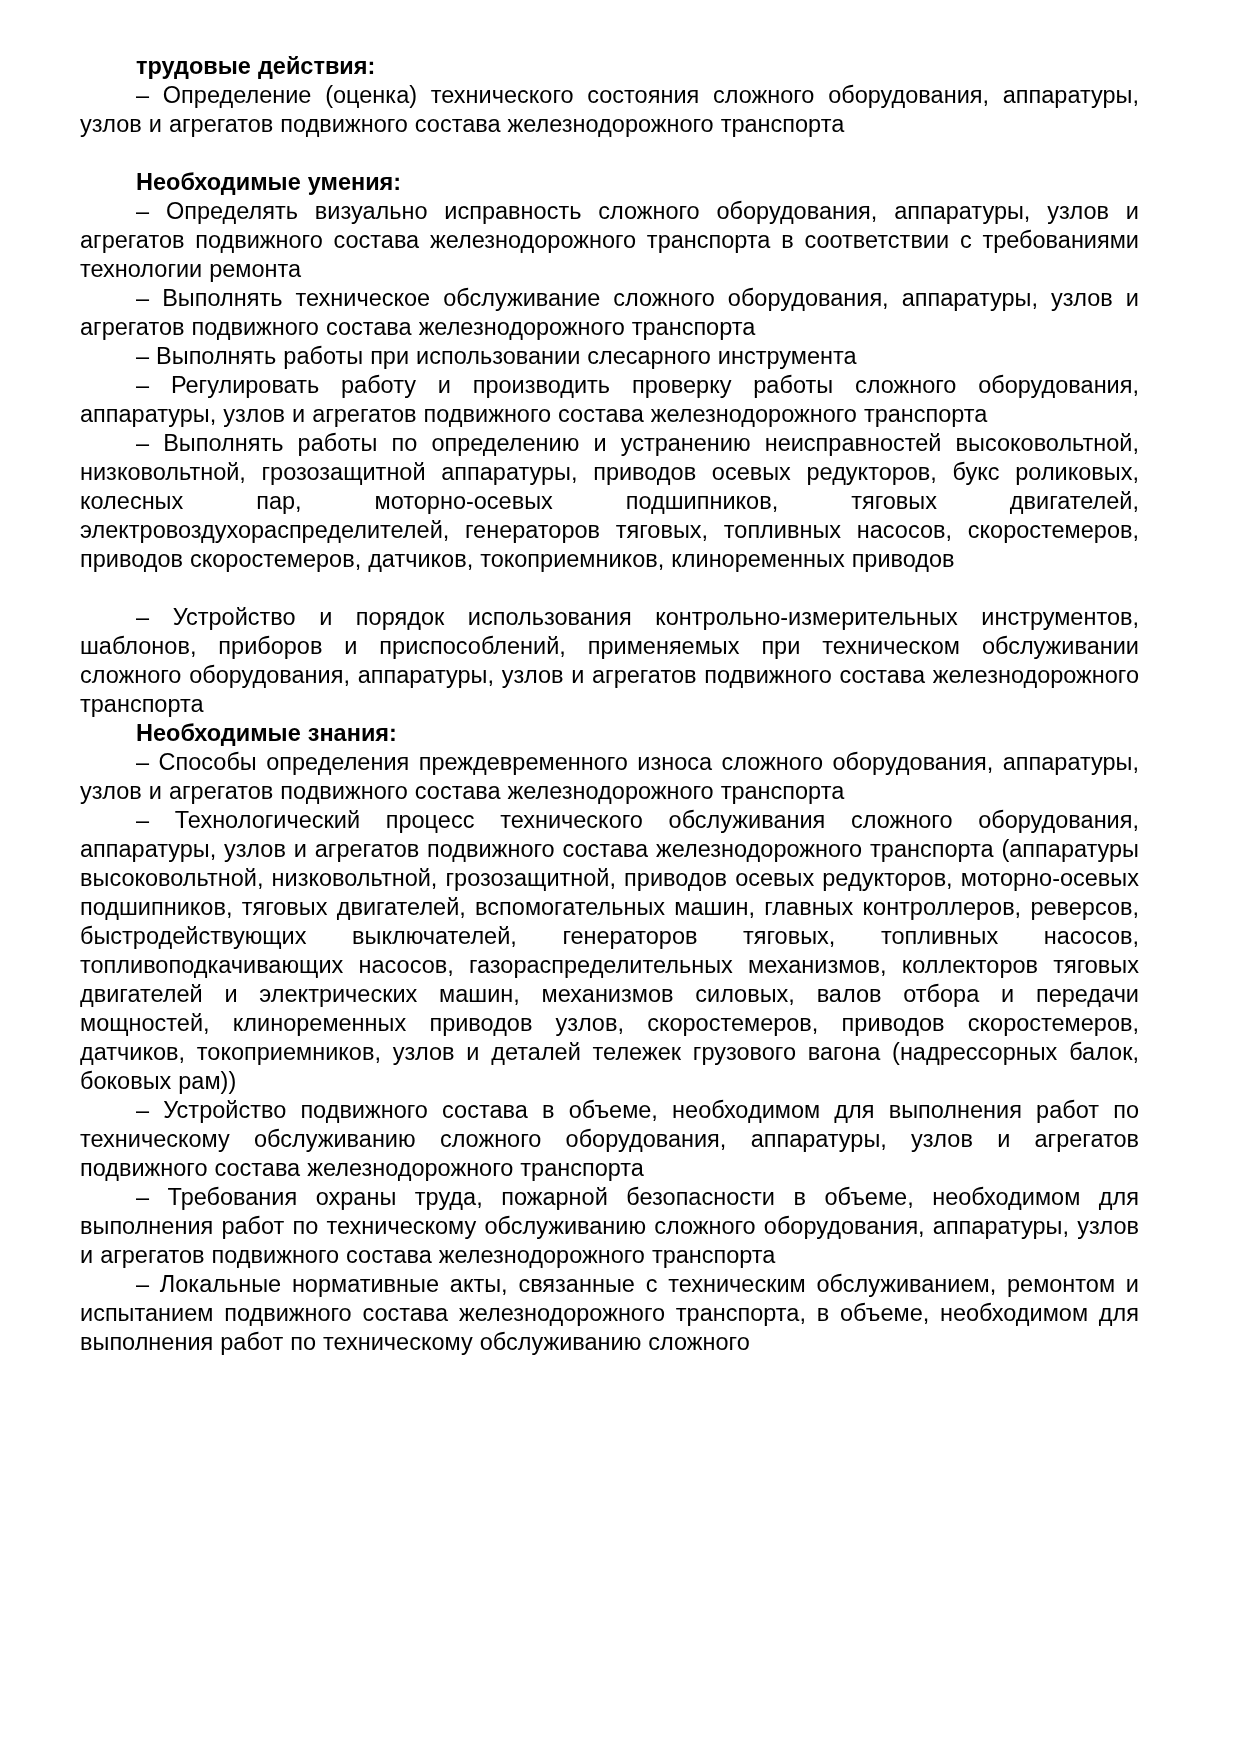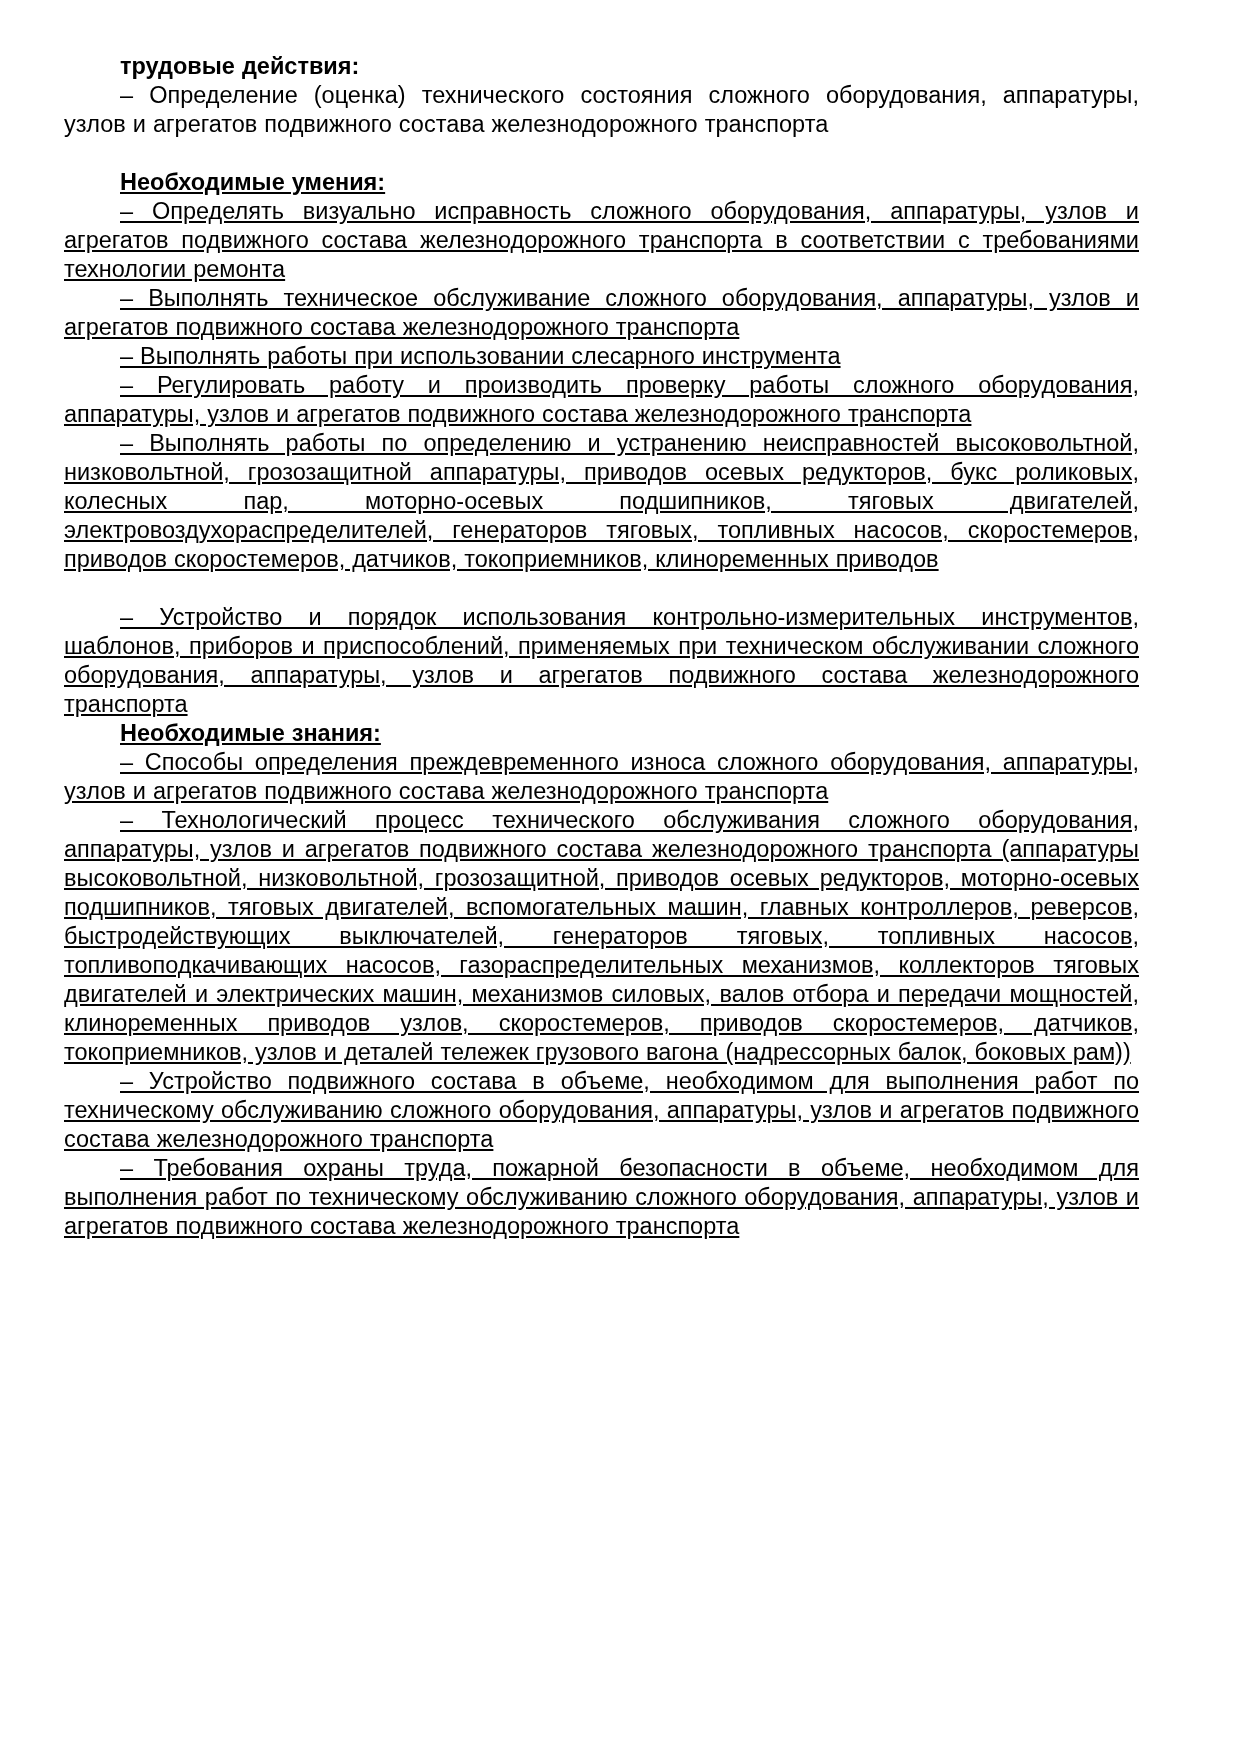--- a/index.html
+++ b/index.html
@@ -6,28 +6,28 @@
     margin: 0;
     padding: 0;
     background: #ffffff;
   }
   .doc-page {
     box-sizing: border-box;
     width: 1241px;
     height: 1754px;
     background: #ffffff;
     color: #000000;
-    padding: 52px 102px 0 64px;
+    padding: 52px 102px 0 80px;
     font-family: "Liberation Sans", "DejaVu Sans", sans-serif;
     font-size: 23.5px;
     line-height: 29px;
     overflow: hidden;
   }
   .doc-section { margin: 0; }
-  .doc-section + .doc-section { margin-top: 29px; text-decoration: underline; }
+  .doc-section + .doc-section { margin-top: 29px; }
   .para {
     margin: 0;
     text-indent: 56px;
     text-align: justify;
     word-spacing: 0.02em;
   }
   .heading {
     font-weight: bold;
     text-align: left;
   }
@@ -49,15 +49,16 @@
         <p class="para">– Регулировать работу и производить проверку работы сложного оборудования, аппаратуры, узлов и агрегатов подвижного состава железнодорожного транспорта</p>
         <p class="para">– Выполнять работы по определению и устранению неисправностей высоковольтной, низковольтной, грозозащитной аппаратуры, приводов осевых редукторов, букс роликовых, колесных пар, моторно-осевых подшипников, тяговых двигателей, электровоздухораспределителей, генераторов тяговых, топливных насосов, скоростемеров, приводов скоростемеров, датчиков, токоприемников, клиноременных приводов</p>
       </div>
       <div class="doc-section">
         <p class="para">– Устройство и порядок использования контрольно-измерительных инструментов, шаблонов, приборов и приспособлений, применяемых при техническом обслуживании сложного оборудования, аппаратуры, узлов и агрегатов подвижного состава железнодорожного транспорта</p>
         <p class="para heading">Необходимые знания:</p>
         <p class="para">– Способы определения преждевременного износа сложного оборудования, аппаратуры, узлов и агрегатов подвижного состава железнодорожного транспорта</p>
         <p class="para">– Технологический процесс технического обслуживания сложного оборудования, аппаратуры, узлов и агрегатов подвижного состава железнодорожного транспорта (аппаратуры высоковольтной, низковольтной, грозозащитной, приводов осевых редукторов, моторно-осевых подшипников, тяговых двигателей, вспомогательных машин, главных контроллеров, реверсов, быстродействующих выключателей, генераторов тяговых, топливных насосов, топливоподкачивающих насосов, газораспределительных механизмов, коллекторов тяговых двигателей и электрических машин, механизмов силовых, валов отбора и передачи мощностей, клиноременных приводов узлов, скоростемеров, приводов скоростемеров, датчиков, токоприемников, узлов и деталей тележек грузового вагона (надрессорных балок, боковых рам))</p>
         <p class="para">– Устройство подвижного состава в объеме, необходимом для выполнения работ по техническому обслуживанию сложного оборудования, аппаратуры, узлов и агрегатов подвижного состава железнодорожного транспорта</p>
         <p class="para">– Требования охраны труда, пожарной безопасности в объеме, необходимом для выполнения работ по техническому обслуживанию сложного оборудования, аппаратуры, узлов и агрегатов подвижного состава железнодорожного транспорта</p>
+        <p class="para">– Локальные нормативные акты, связанные с техническим обслуживанием, ремонтом и испытанием подвижного состава железнодорожного транспорта, в объеме, необходимом для выполнения работ по техническому обслуживанию сложного</p>
       </div>
     </div>
 </div>
 
 </body></html>

